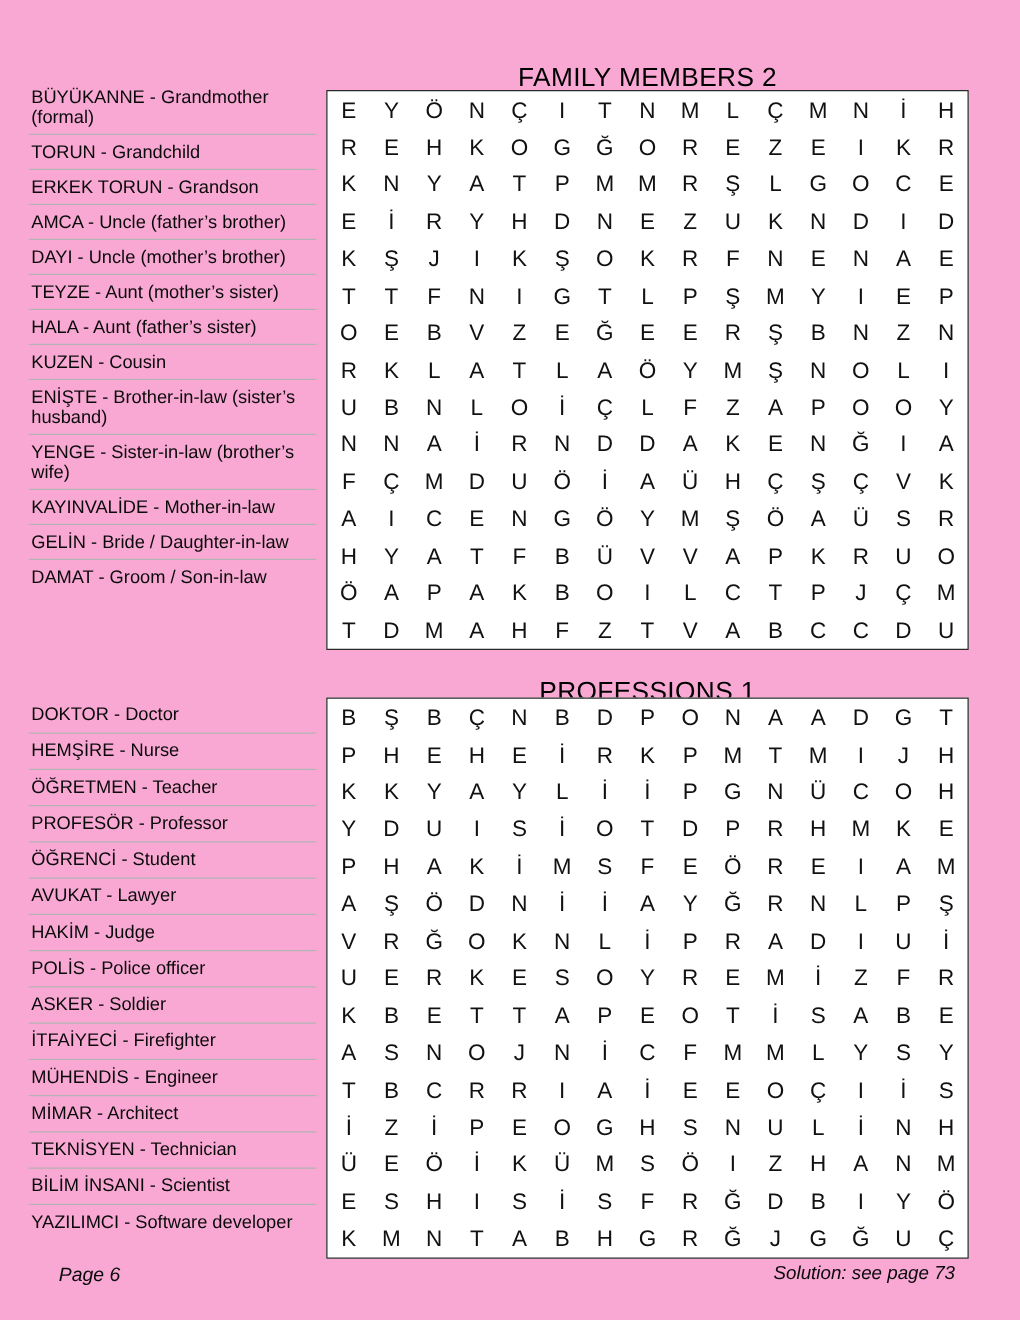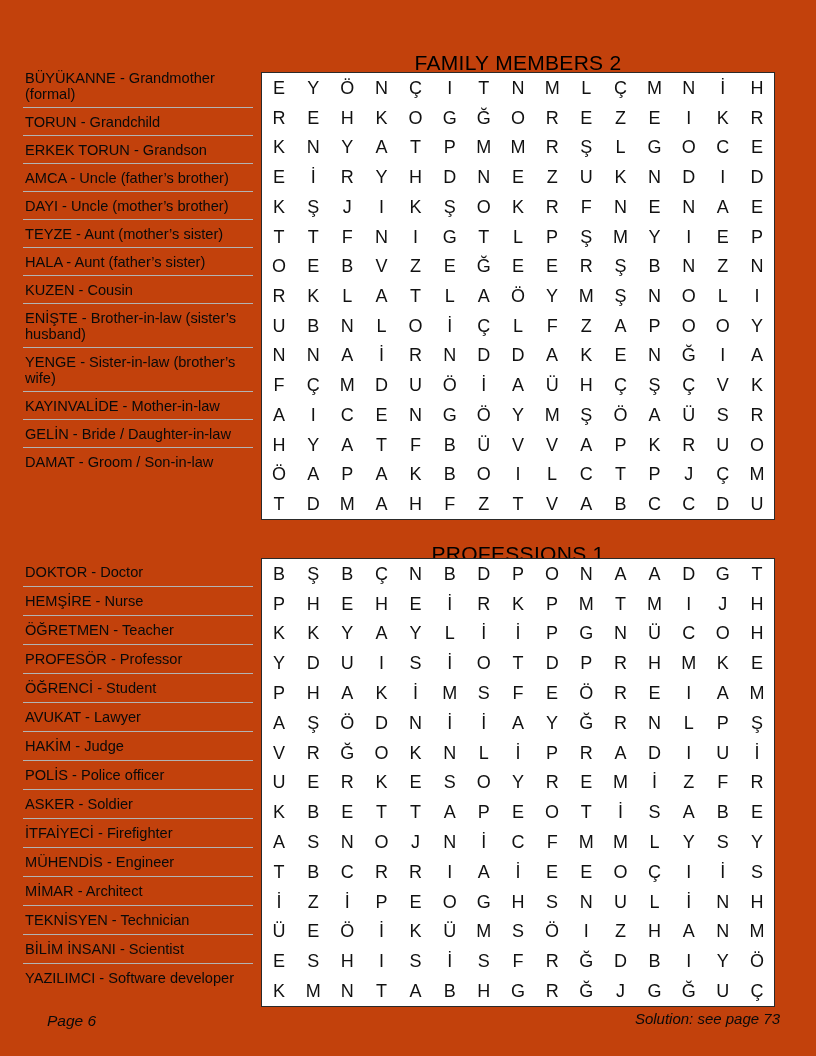--- a/index.html
+++ b/index.html
@@ -6,21 +6,21 @@
     margin: 0;
     padding: 0;
     background: #ffffff;
     font-family: "Liberation Sans", "DejaVu Sans", sans-serif;
     color: #000000;
   }
   .page {
     position: relative;
     width: 816px;
     height: 1056px;
-    background: #c2410c;
+    background: #f9a8d4;
     overflow: hidden;
   }
   .title {
     position: absolute;
     left: 261px;
     width: 514px;
     text-align: center;
     font-size: 21px;
     font-weight: 400;
     letter-spacing: 0.3px;
@@ -74,21 +74,21 @@
   .footer-left {
     position: absolute;
     left: 47px;
     top: 1012px;
     font-style: italic;
     font-size: 15.5px;
     color: #0a0a0a;
   }
   .footer-right {
     position: absolute;
-    right: 36px;
+    right: 52px;
     top: 1010px;
     font-style: italic;
     font-size: 15px;
     color: #0a0a0a;
   }
 </style>
 </head>
 <body>
 
 <div class="page">

